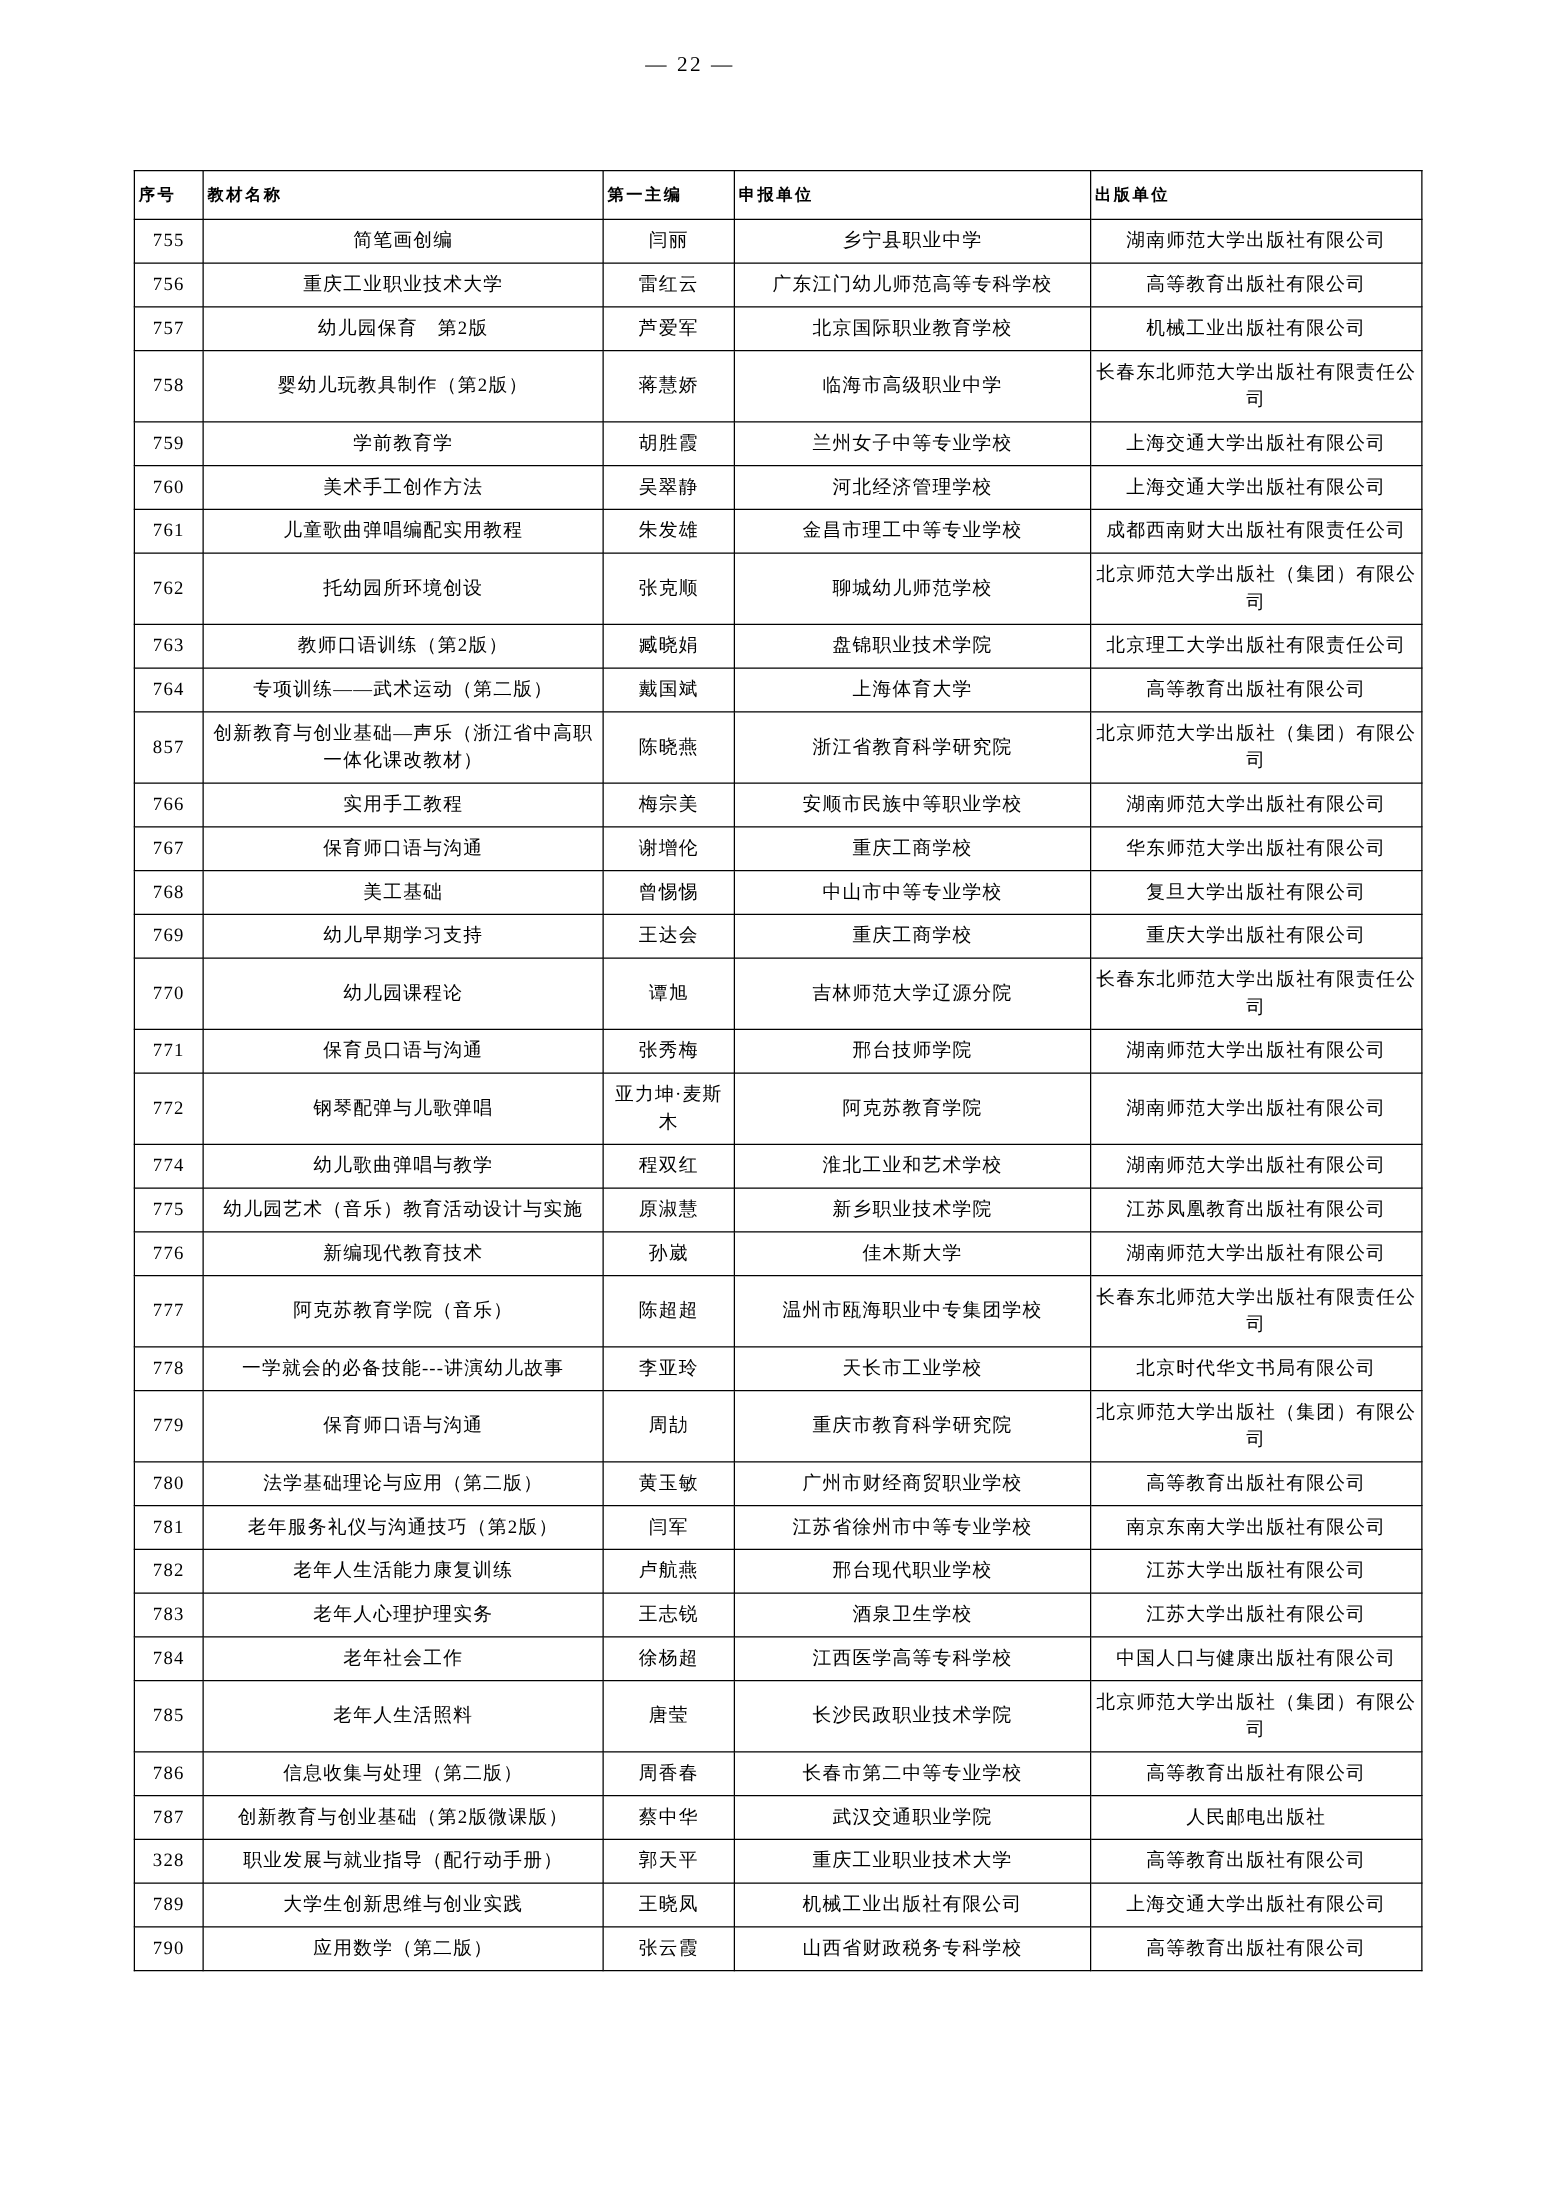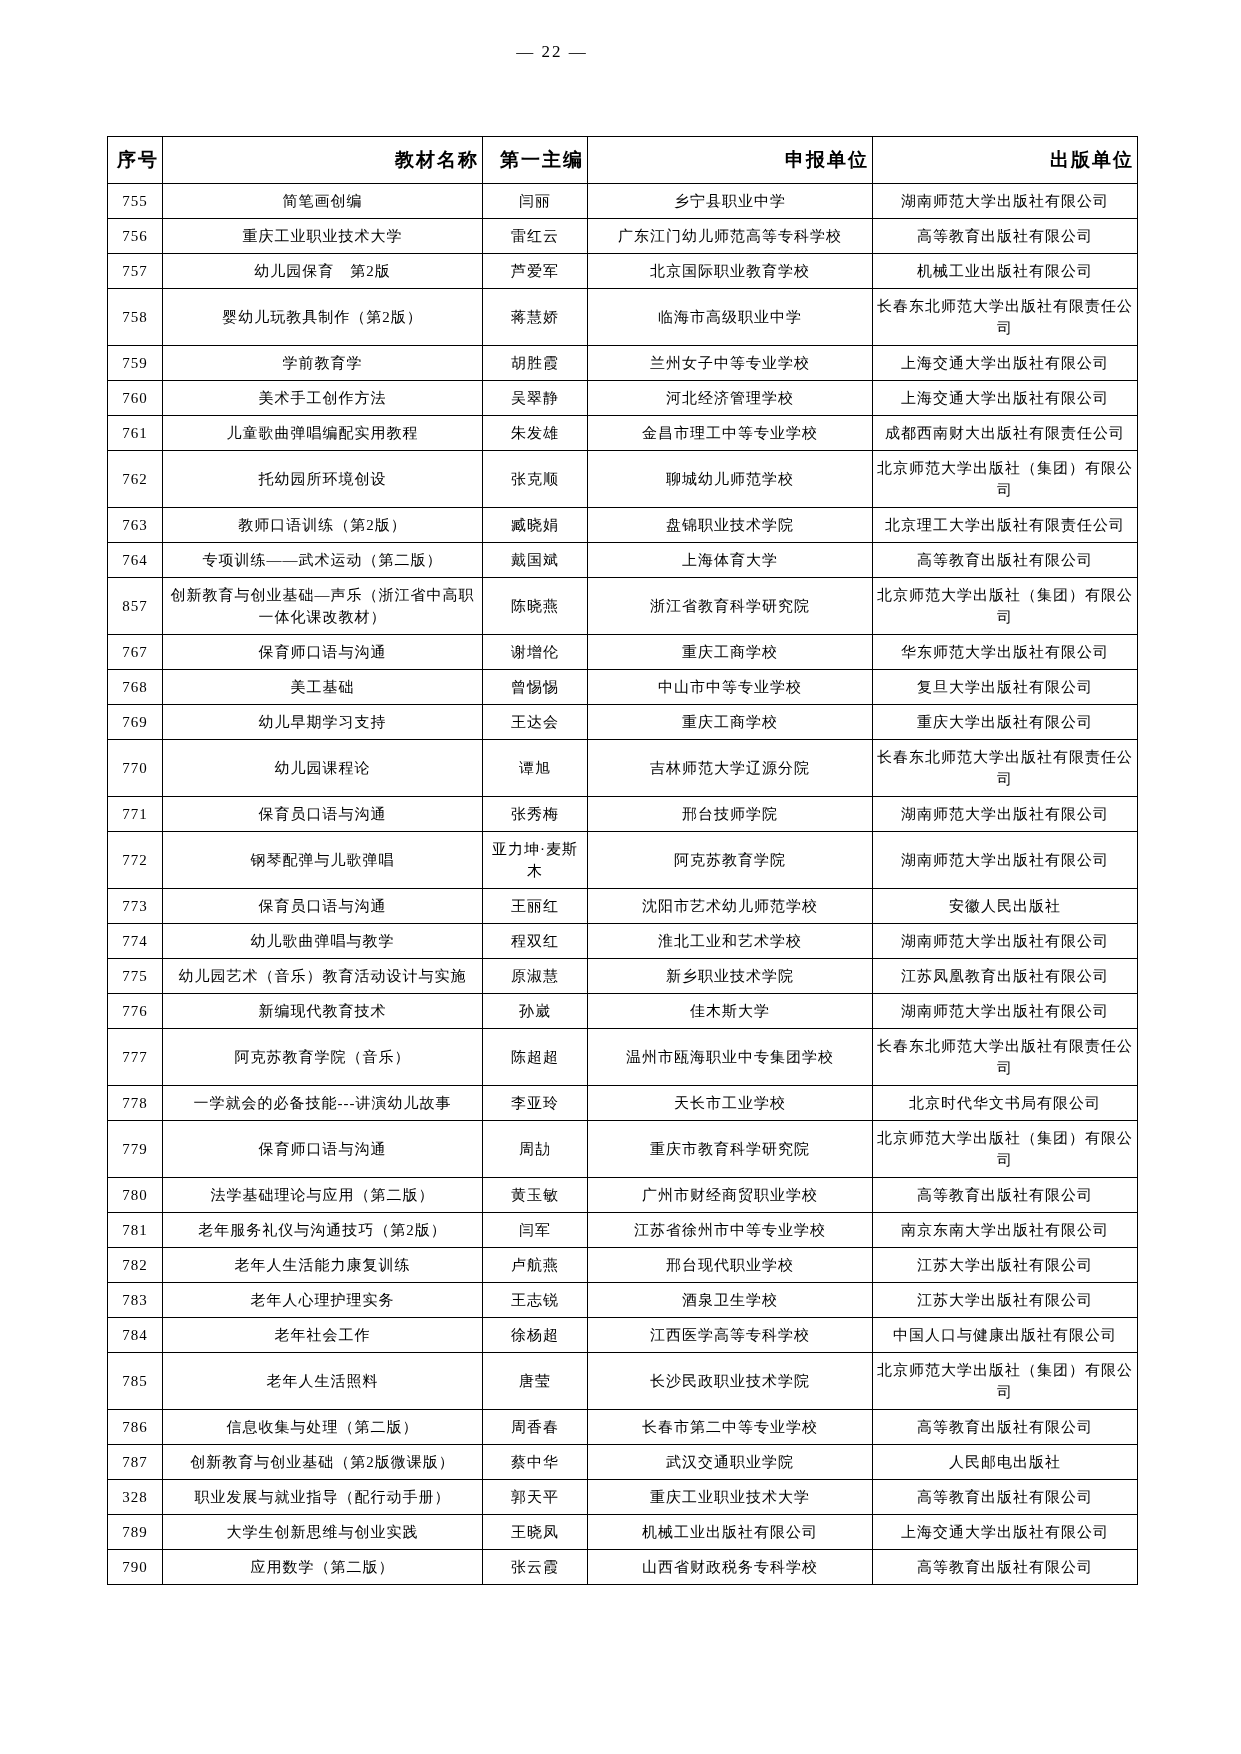--- a/index.html
+++ b/index.html
@@ -26,25 +26,25 @@
   }
   table.doc,table.doc th,table.doc td{
     border:1.5px solid #000;
   }
   col.c-seq{width:55px;}
   col.c-title{width:320px;}
   col.c-editor{width:105px;}
   col.c-applicant{width:285px;}
   col.c-publisher{width:265px;}
   table.doc th{
-    font-size:19px;
+    font-size:13px;
     font-weight:bold;
     letter-spacing:2px;
     padding:10px 3px;
-    text-align:right;
+    text-align:left;
     vertical-align:middle;
     margin-left:44px;
   }
   table.doc td{
     font-size:15px;
     letter-spacing:1px;
     line-height:22px;
     padding:6px 3px;
     text-align:center;
     vertical-align:middle;
@@ -157,20 +157,27 @@
             <td>高等教育出版社有限公司</td>
           </tr>
           <tr>
             <td>857</td>
             <td>创新教育与创业基础—声乐（浙江省中高职一体化课改教材）</td>
             <td>陈晓燕</td>
             <td>浙江省教育科学研究院</td>
             <td>北京师范大学出版社（集团）有限公司</td>
           </tr>
           <tr>
+            <td>766</td>
+            <td>实用手工教程</td>
+            <td>梅宗美</td>
+            <td>安顺市民族中等职业学校</td>
+            <td>湖南师范大学出版社有限公司</td>
+          </tr>
+          <tr>
             <td>767</td>
             <td>保育师口语与沟通</td>
             <td>谢增伦</td>
             <td>重庆工商学校</td>
             <td>华东师范大学出版社有限公司</td>
           </tr>
           <tr>
             <td>768</td>
             <td>美工基础</td>
             <td>曾惕惕</td>
@@ -197,27 +204,20 @@
             <td>张秀梅</td>
             <td>邢台技师学院</td>
             <td>湖南师范大学出版社有限公司</td>
           </tr>
           <tr>
             <td>772</td>
             <td>钢琴配弹与儿歌弹唱</td>
             <td>亚力坤·麦斯木</td>
             <td>阿克苏教育学院</td>
             <td>湖南师范大学出版社有限公司</td>
-          </tr>
-          <tr>
-            <td>773</td>
-            <td>保育员口语与沟通</td>
-            <td>王丽红</td>
-            <td>沈阳市艺术幼儿师范学校</td>
-            <td>安徽人民出版社</td>
           </tr>
           <tr>
             <td>774</td>
             <td>幼儿歌曲弹唱与教学</td>
             <td>程双红</td>
             <td>淮北工业和艺术学校</td>
             <td>湖南师范大学出版社有限公司</td>
           </tr>
           <tr>
             <td>775</td>

